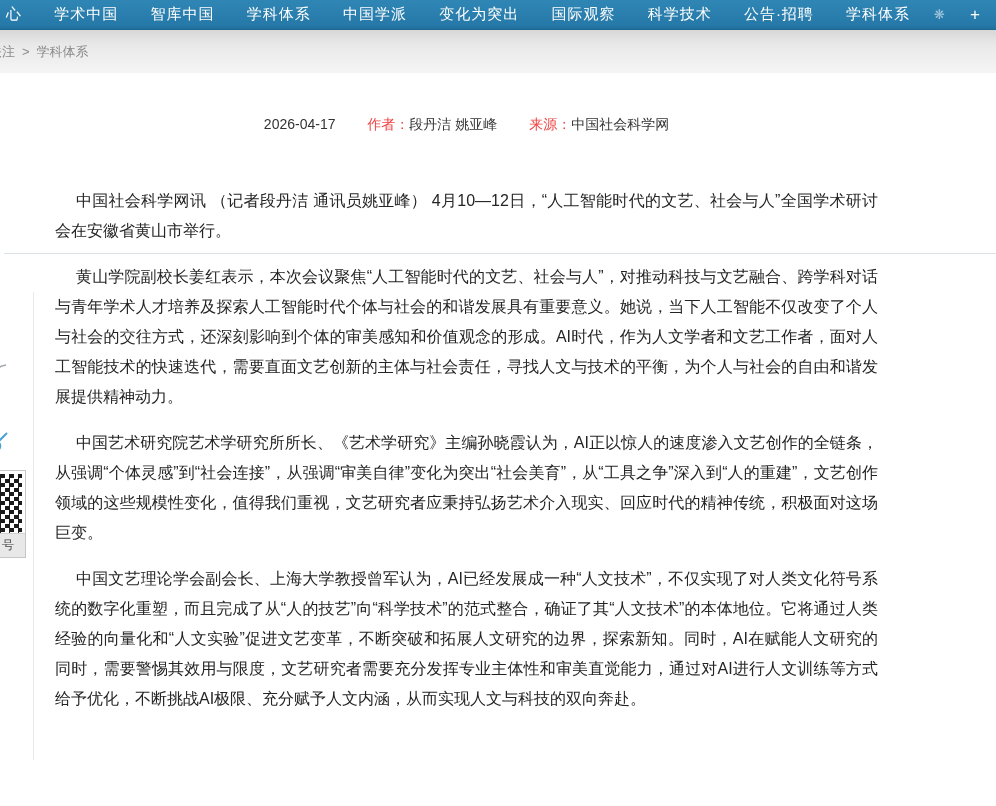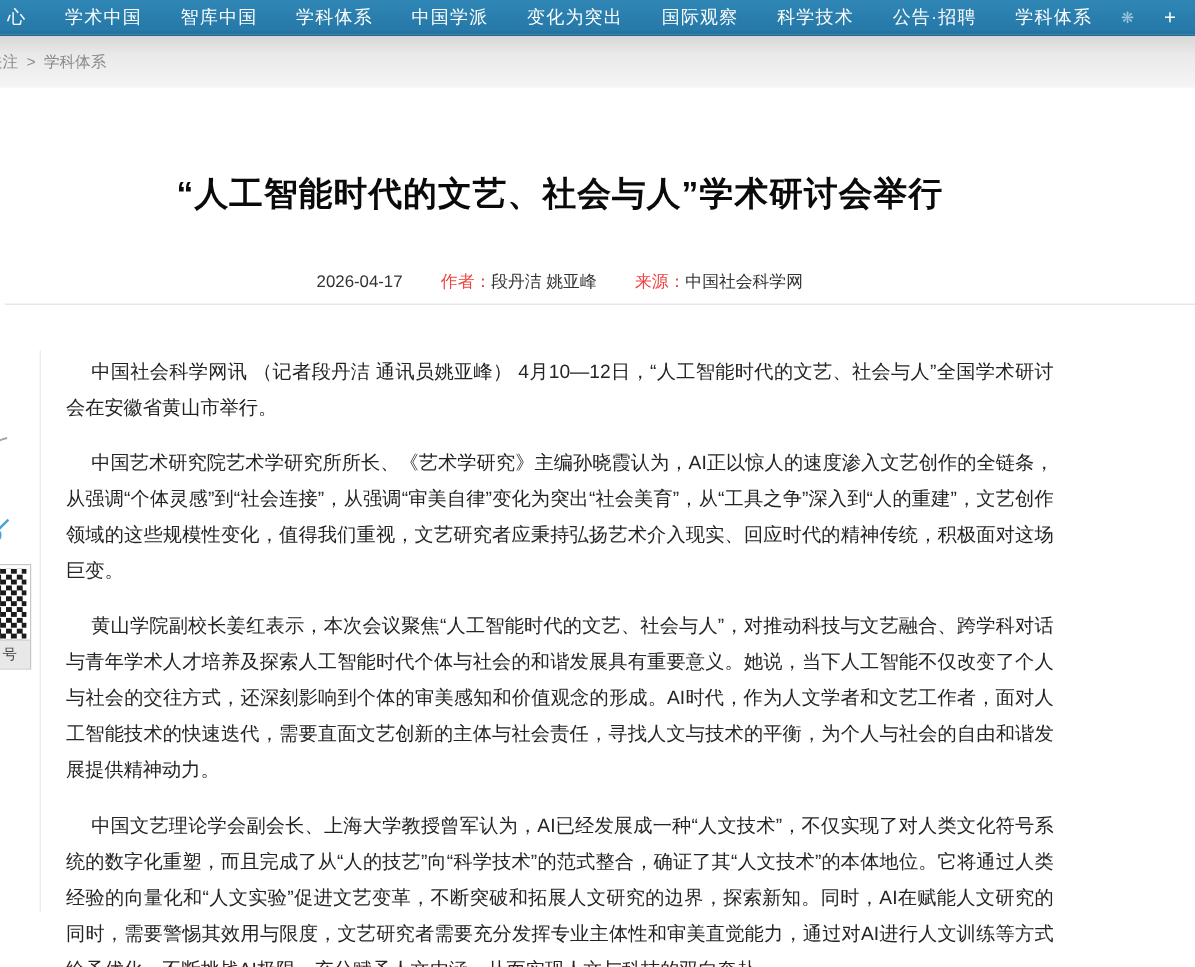--- a/index.html
+++ b/index.html
@@ -102,31 +102,30 @@
     <path d="M21 4 L6 19" fill="none" stroke="#48a2d8" stroke-width="2"></path>
     <circle cx="9" cy="17" r="5.5" fill="none" stroke="#48a2d8" stroke-width="1.6"></circle>
   </svg>
 </span>
 <div class="qr-box">
   <div class="qr-img"></div>
   <div class="qr-caption">号</div>
 </div>
 
 <div class="content">
-  <h1 class="article-title">“人工智能时代的文艺、社会与人”学术研讨会举行</h1>
 
   <div class="article-meta">
     <span class="meta-item">2026-04-17</span>
     <span class="meta-item">
       <span class="meta-label">作者：</span><span>段丹洁 姚亚峰</span>
     </span>
     <span class="meta-item">
       <span class="meta-label">来源：</span><span>中国社会科学网</span>
     </span>
   </div>
 
   <div class="article-body">
     <p><span class="lead-bold">中国社会科学网讯</span><span> （记者段丹洁 通讯员姚亚峰） 4月10—12日，“人工智能时代的文艺、社会与人”全国学术研讨会在安徽省黄山市举行。</span></p>
+    <p>黄山学院副校长姜红表示，本次会议聚焦“人工智能时代的文艺、社会与人”，对推动科技与文艺融合、跨学科对话与青年学术人才培养及探索人工智能时代个体与社会的和谐发展具有重要意义。她说，当下人工智能不仅改变了个人与社会的交往方式，还深刻影响到个体的审美感知和价值观念的形成。AI时代，作为人文学者和文艺工作者，面对人工智能技术的快速迭代，需要直面文艺创新的主体与社会责任，寻找人文与技术的平衡，为个人与社会的自由和谐发展提供精神动力。</p>
     <p>中国艺术研究院艺术学研究所所长、《艺术学研究》主编孙晓霞认为，AI正以惊人的速度渗入文艺创作的全链条，从强调“个体灵感”到“社会连接”，从强调“审美自律”变化为突出“社会美育”，从“工具之争”深入到“人的重建”，文艺创作领域的这些规模性变化，值得我们重视，文艺研究者应秉持弘扬艺术介入现实、回应时代的精神传统，积极面对这场巨变。</p>
-    <p>黄山学院副校长姜红表示，本次会议聚焦“人工智能时代的文艺、社会与人”，对推动科技与文艺融合、跨学科对话与青年学术人才培养及探索人工智能时代个体与社会的和谐发展具有重要意义。她说，当下人工智能不仅改变了个人与社会的交往方式，还深刻影响到个体的审美感知和价值观念的形成。AI时代，作为人文学者和文艺工作者，面对人工智能技术的快速迭代，需要直面文艺创新的主体与社会责任，寻找人文与技术的平衡，为个人与社会的自由和谐发展提供精神动力。</p>
     <p>中国文艺理论学会副会长、上海大学教授曾军认为，AI已经发展成一种“人文技术”，不仅实现了对人类文化符号系统的数字化重塑，而且完成了从“人的技艺”向“科学技术”的范式整合，确证了其“人文技术”的本体地位。它将通过人类经验的向量化和“人文实验”促进文艺变革，不断突破和拓展人文研究的边界，探索新知。同时，AI在赋能人文研究的同时，需要警惕其效用与限度，文艺研究者需要充分发挥专业主体性和审美直觉能力，通过对AI进行人文训练等方式给予优化，不断挑战AI极限、充分赋予人文内涵，从而实现人文与科技的双向奔赴。</p>
   </div>
 </div>
 
 </body></html>

